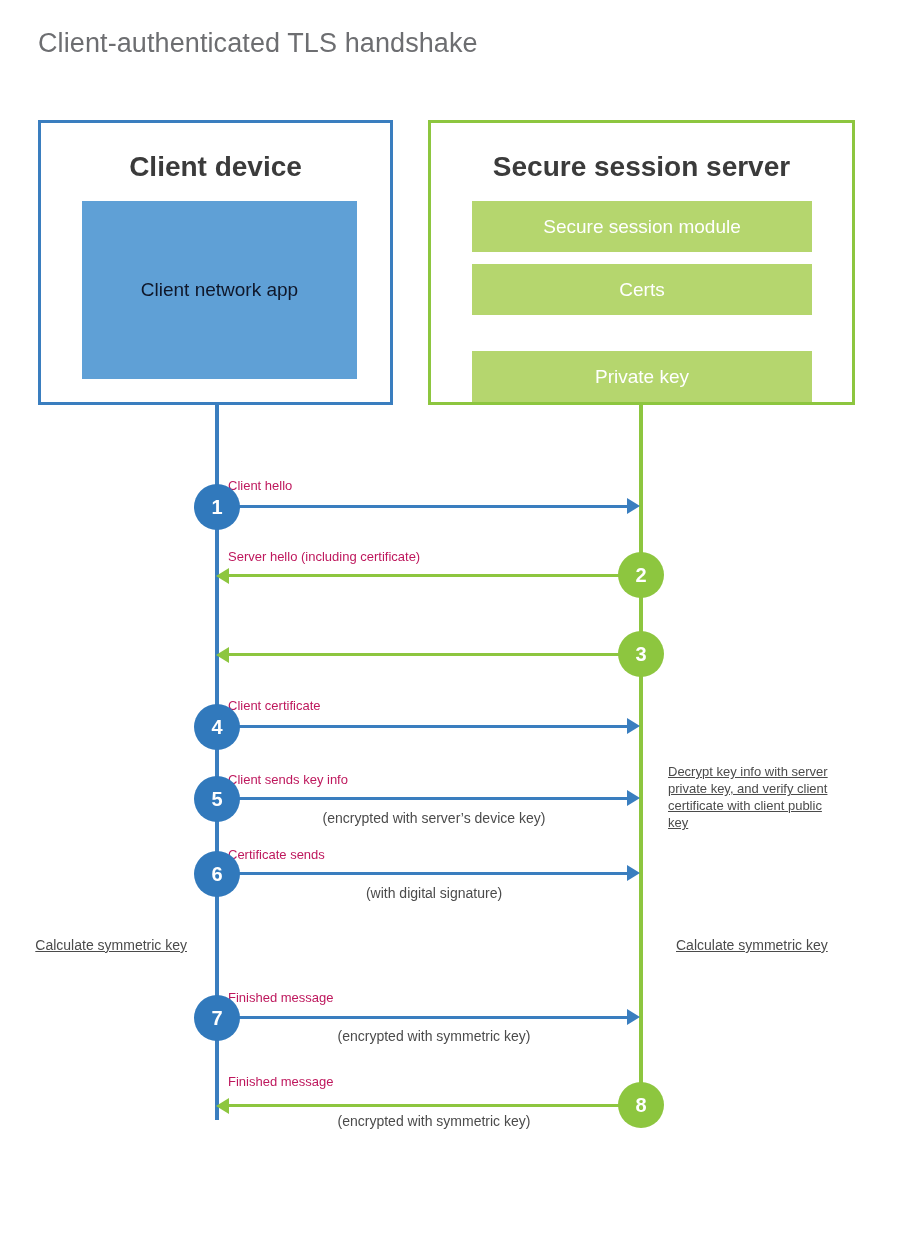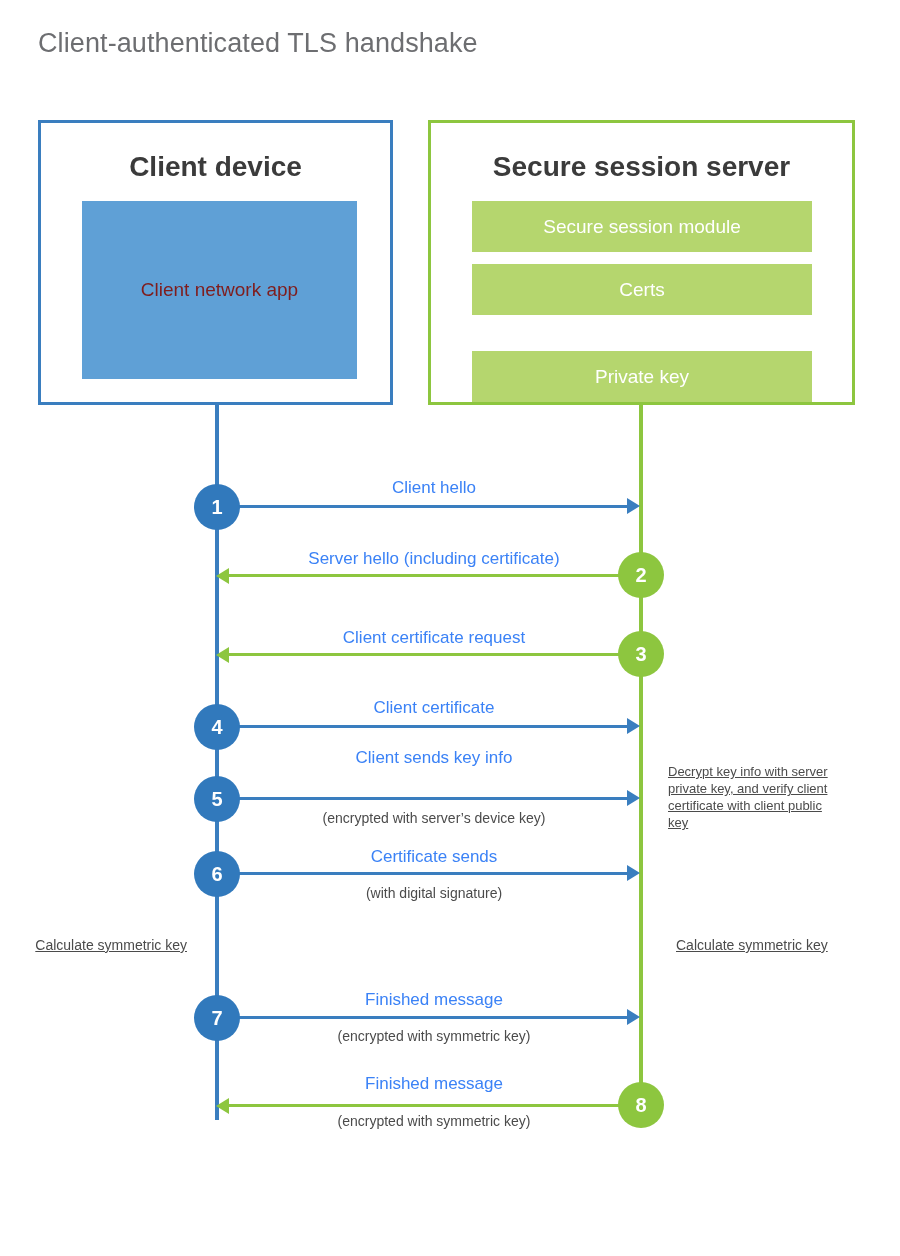--- a/index.html
+++ b/index.html
@@ -63,21 +63,21 @@
   }
 
   
   .client-app-block {
     position: absolute;
     left: 41px;
     top: 78px;
     width: 275px;
     height: 178px;
     background: #5fa0d6;
-    color: #7f1d1d;
+    color: #0f172a;
     font-size: 19px;
     line-height: 26px;
     display: flex;
     align-items: center;
     justify-content: center;
     text-align: center;
     box-sizing: border-box;
     padding: 0 12px;
   }
   .server-block {
@@ -145,23 +145,22 @@
     width: 0;
     height: 0;
     border-top: 8px solid transparent;
     border-bottom: 8px solid transparent;
   }
   .arrow-head.right.blue { border-left: 13px solid #3a7ebf; }
   .arrow-head.left.green { border-right: 13px solid #8dc63f; }
 
   .msg-label {
     position: absolute;
-    text-align: center;
-    font-size: 17px;
-    color: #3b82f6;
+    font-size: 13px;
+    color: #be185d;
     white-space: nowrap;
   }
   .msg-sublabel {
     position: absolute;
     text-align: center;
     font-size: 14px;
     color: #4b4b4b;
     white-space: nowrap;
   }
 
@@ -221,31 +220,30 @@
   <div class="msg-label" style="left:228px; top:478px; width:412px;">Client hello</div>
   <div class="msg-line blue" style="left:217px; top:505px; width:410px;"></div>
   <div class="arrow-head right blue" style="left:627px; top:498px;"></div>
   <div class="step-circle blue" style="top:484px;">1</div>
 
   <div class="msg-label" style="left:228px; top:549px; width:412px;">Server hello (including certificate)</div>
   <div class="msg-line green" style="left:228px; top:574px; width:400px;"></div>
   <div class="arrow-head left green" style="left:216px; top:568px;"></div>
   <div class="step-circle green" style="top:552px;">2</div>
 
-  <div class="msg-label" style="left:228px; top:628px; width:412px;">Client certificate request</div>
   <div class="msg-line green" style="left:228px; top:653px; width:400px;"></div>
   <div class="arrow-head left green" style="left:216px; top:647px;"></div>
   <div class="step-circle green" style="top:631px;">3</div>
 
   <div class="msg-label" style="left:228px; top:698px; width:412px;">Client certificate</div>
   <div class="msg-line blue" style="left:217px; top:725px; width:410px;"></div>
   <div class="arrow-head right blue" style="left:627px; top:718px;"></div>
   <div class="step-circle blue" style="top:704px;">4</div>
 
-  <div class="msg-label" style="left:228px; top:748px; width:412px;">Client sends key info</div>
+  <div class="msg-label" style="left:228px; top:772px; width:412px;">Client sends key info</div>
   <div class="msg-line blue" style="left:217px; top:797px; width:410px;"></div>
   <div class="arrow-head right blue" style="left:627px; top:790px;"></div>
   <div class="msg-sublabel" style="left:228px; top:810px; width:412px;">(encrypted with server’s device key)</div>
   <div class="step-circle blue" style="top:776px;">5</div>
 
   <div class="msg-label" style="left:228px; top:847px; width:412px;">Certificate sends</div>
   <div class="msg-line blue" style="left:217px; top:872px; width:410px;"></div>
   <div class="arrow-head right blue" style="left:627px; top:865px;"></div>
   <div class="msg-sublabel" style="left:228px; top:885px; width:412px;">(with digital signature)</div>
   <div class="step-circle blue" style="top:851px;">6</div>

